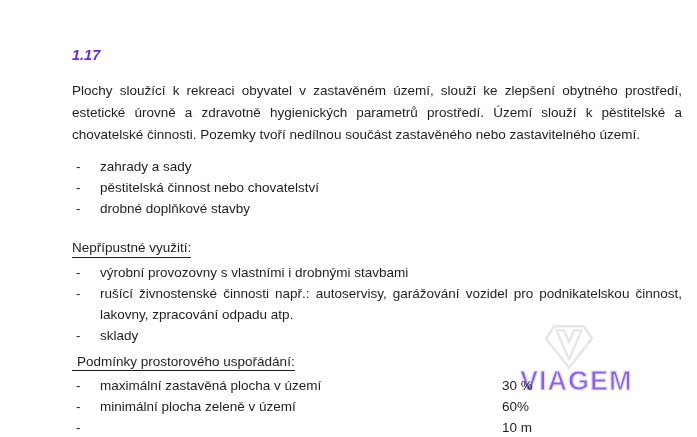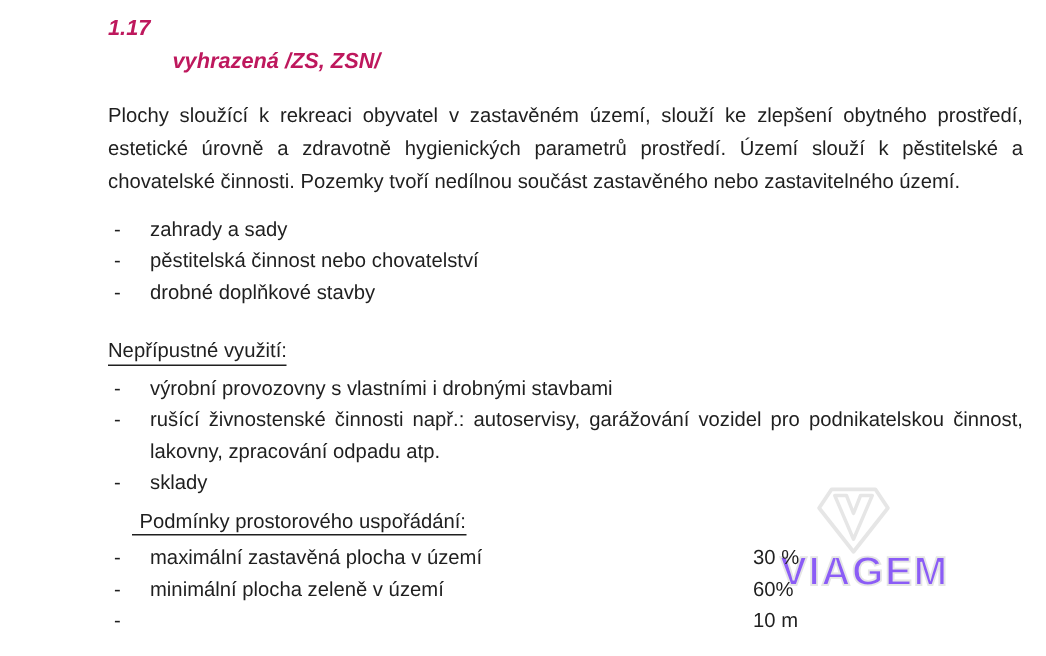--- a/index.html
+++ b/index.html
@@ -25,36 +25,37 @@
     white-space:nowrap;
   }
 
   
   .doc{position:relative;z-index:1;padding:8px 15px 0 72px;width:610px;}
 
   .doc-heading{
     display:flex;
     font-weight:700;font-style:italic;
     font-size:14.5px;line-height:22px;
-    color:#be185d;
+    color:#6d28d9;
+    margin-top:36px;
   }
   .h-num{width:43px;flex-shrink:0;}
 
   .section{margin-top:14px;}
   .section.s2{margin-top:10px;}
   .section.s3{margin-top:21px;}
   .section.s4{margin-top:8px;}
 
   .sec-head{font-size:13.5px;line-height:15px;margin-bottom:4px;}
   .sec-head .u{
     border-bottom:1.3px solid #1f1f1f;
     padding-bottom:1.5px;
     display:inline-block;
   }
-  .section.s4 .sec-head .u{padding-left:5px;margin-left:16px;}
+  .section.s4 .sec-head .u{padding-left:5px;}
 
   .para{
     margin:0;text-align:justify;
     font-size:13.5px;line-height:22px;
   }
 
   ul.blist{list-style:none;margin:0;padding:0;}
   ul.blist li{
     position:relative;
     padding-left:28px;
@@ -76,21 +77,20 @@
     </svg>
     <div class="wm-text">VIAGEM</div>
   </div>
 
   <div class="doc">
 
     <div class="doc-heading">
       <span class="h-num">1.17</span>
       <span class="h-title">
         <br>
-        <span>vyhrazená /ZS, ZSN/</span>
       </span>
     </div>
 
     <div class="section s1">
       <p class="para">Plochy sloužící k rekreaci obyvatel v zastavěném území, slouží ke zlepšení obytného prostředí, estetické úrovně a zdravotně hygienických parametrů prostředí. Území slouží k pěstitelské a chovatelské činnosti. Pozemky tvoří nedílnou součást zastavěného nebo zastavitelného území.</p>
     </div>
 
     <div class="section s2">
       <ul class="blist">
         <li>

